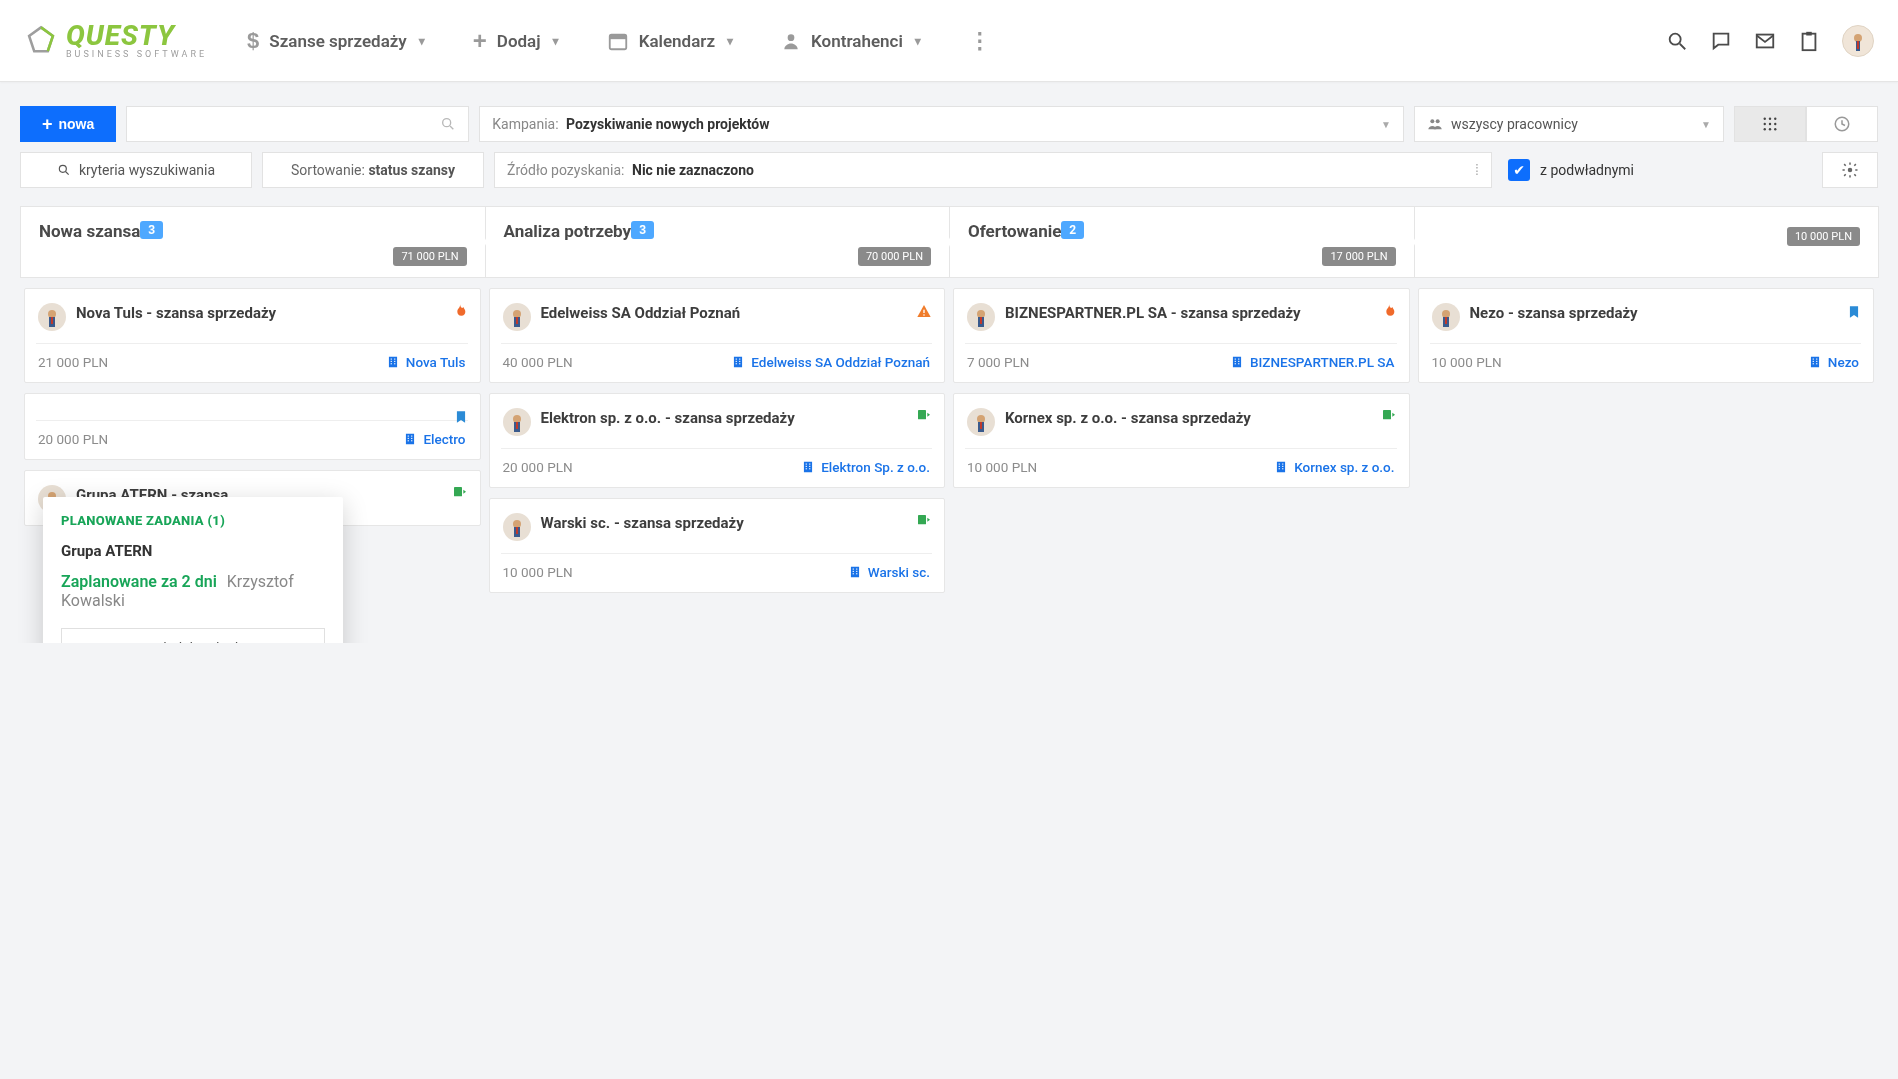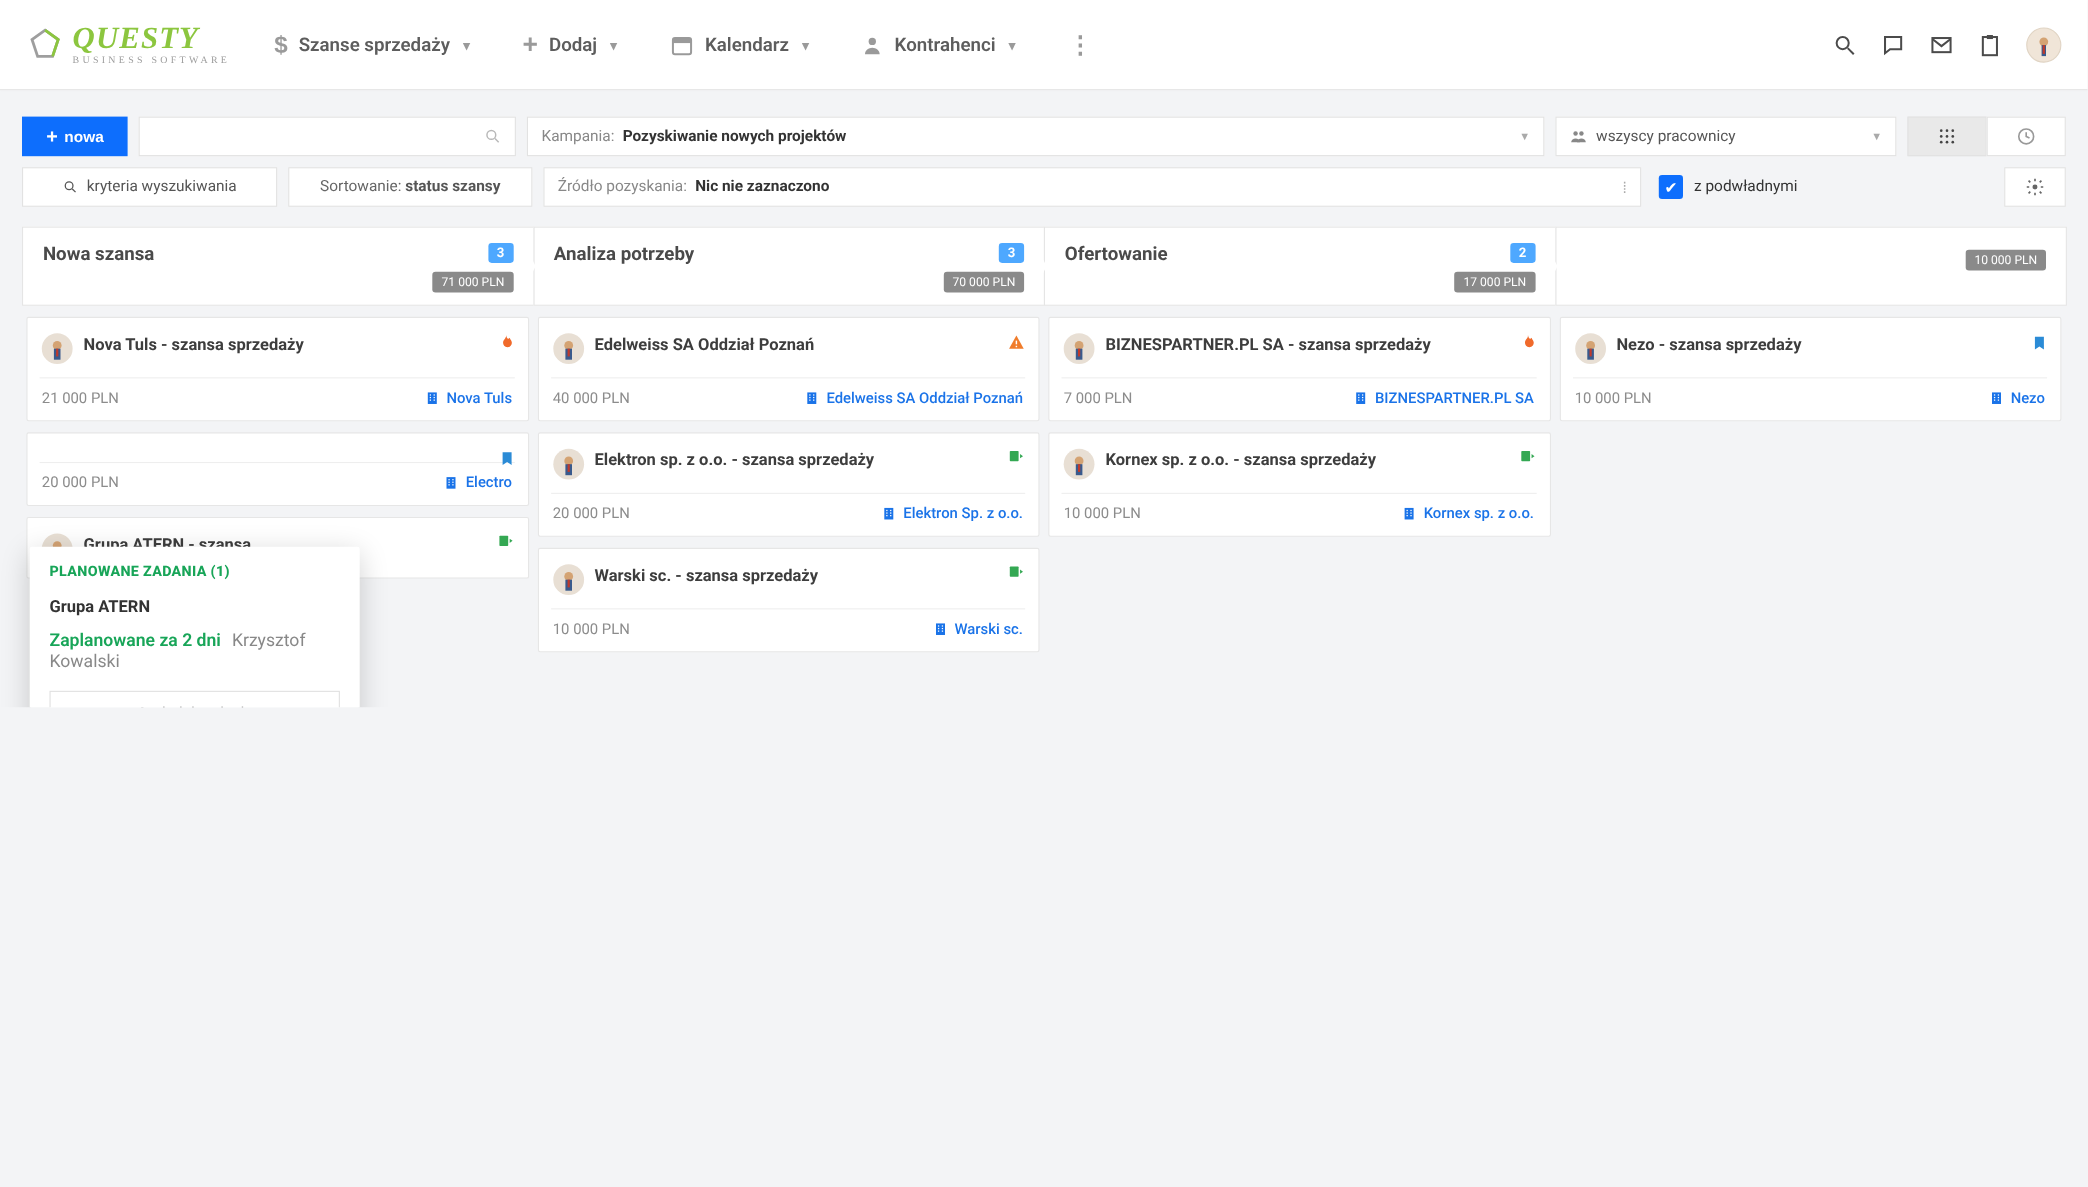--- a/index.html
+++ b/index.html
@@ -12,21 +12,21 @@
   
   .topbar {
     background: #fff;
     height: 82px;
     display: flex;
     align-items: center;
     padding: 0 24px;
     border-bottom: 1px solid #e5e5e5;
     box-shadow: 0 1px 2px rgba(0,0,0,.03);
   }
-  .logo { display: flex; align-items: center; gap: 8px; margin-right: 40px; font-family: Liberation Serif, serif; }
+  .logo { display: flex; align-items: center; gap: 8px; margin-right: 40px; }
   .logo-text { display:flex; flex-direction:column; line-height:1; }
   .logo-main { font-weight:800; font-size:28px; color:#8cc63f; letter-spacing:1px; font-style:italic;}
   .logo-sub  { font-size:9px; color:#9e9e9e; letter-spacing:3px; }
   .logo-mark {
     width:34px; height:34px; display:flex; align-items:center; justify-content:center;
   }
   .nav-items { display:flex; gap:48px; align-items:center; }
   .nav-item {
     display:flex; align-items:center; gap:10px; color:#5d5d5d; font-weight:600; cursor:pointer; font-size:17px;
   }
@@ -77,21 +77,21 @@
     position:relative; margin-right:-1px; min-height:72px;
   }
   .col-head::after{
     content:""; position:absolute; right:-14px; top:0; bottom:0; width:28px;
     background:#fff; clip-path: polygon(0 0, 60% 50%, 0 100%);
     border-right:1px solid #e5e5e5;
     z-index:2;
   }
   .column:last-child .col-head::after{ display:none;}
   .col-title { font-weight:700; font-size:17px; color:#4a4a4a;}
-  .col-head-top { display:flex; justify-content:space-between; align-items:flex-start;}
+  .col-head-top { display:flex; justify-content:flex-start; align-items:flex-start;}
   .badge-count {
     background:#4ea8ff; color:#fff; font-size:12px; font-weight:700; padding:2px 8px; border-radius:3px;
   }
   .badge-sum {
     display:inline-block; margin-top:6px; float:right;
     background:#8a8a8a; color:#fff; font-size:11px; padding:3px 8px; border-radius:3px;
   }
   .col-body { padding:10px 4px; display:flex; flex-direction:column; gap:10px; }
   .card {
     background:#fff; border:1px solid #e6e6e6; border-radius:2px; padding:14px 14px 12px 14px;
@@ -107,21 +107,21 @@
     position:absolute; top:14px; right:12px; font-size:16px;
   }
   .ic-fire{ color:#f06a2b;} .ic-warn{color:#f07c2b;} .ic-book{color:#2b8bd6;} .ic-flag{color:#34a853;}
   .card-divider { height:1px; background:#eee; margin:12px -2px 10px -2px;}
   .card-bot { display:flex; justify-content:space-between; align-items:center; font-size:13.5px;}
   .card-price { color:#8c8c8c;}
   .card-comp { color:#1a73e8; display:flex; align-items:center; gap:6px; font-weight:500; cursor:pointer;}
   .card-comp .bld { color:#1a73e8;}
   
   .popover {
-    position:absolute; left:2px; top:26px; width:300px; background:#fff;
+    position:absolute; left:18px; top:26px; width:300px; background:#fff;
     box-shadow:0 6px 26px rgba(0,0,0,.18); border-radius:2px; padding:16px 18px 18px; z-index:50;
   }
   .pop-title { color:#18a558; font-weight:800; font-size:13px; letter-spacing:.3px; margin-bottom:14px;}
   .pop-sub1 { font-weight:700; color:#333; font-size:15px; margin-bottom:12px;}
   .pop-sub2 { font-size:16px; color:#888;}
   .pop-sub2 .green{ color:#18a558; font-weight:600; margin-right:6px;}
   .pop-btn {
     margin-top:18px; border:1px solid #e0e0e0; background:#fff; width:100%; height:40px;
     display:flex; align-items:center; justify-content:center; gap:8px; cursor:pointer; color:#555; font-size:14px;
   }

